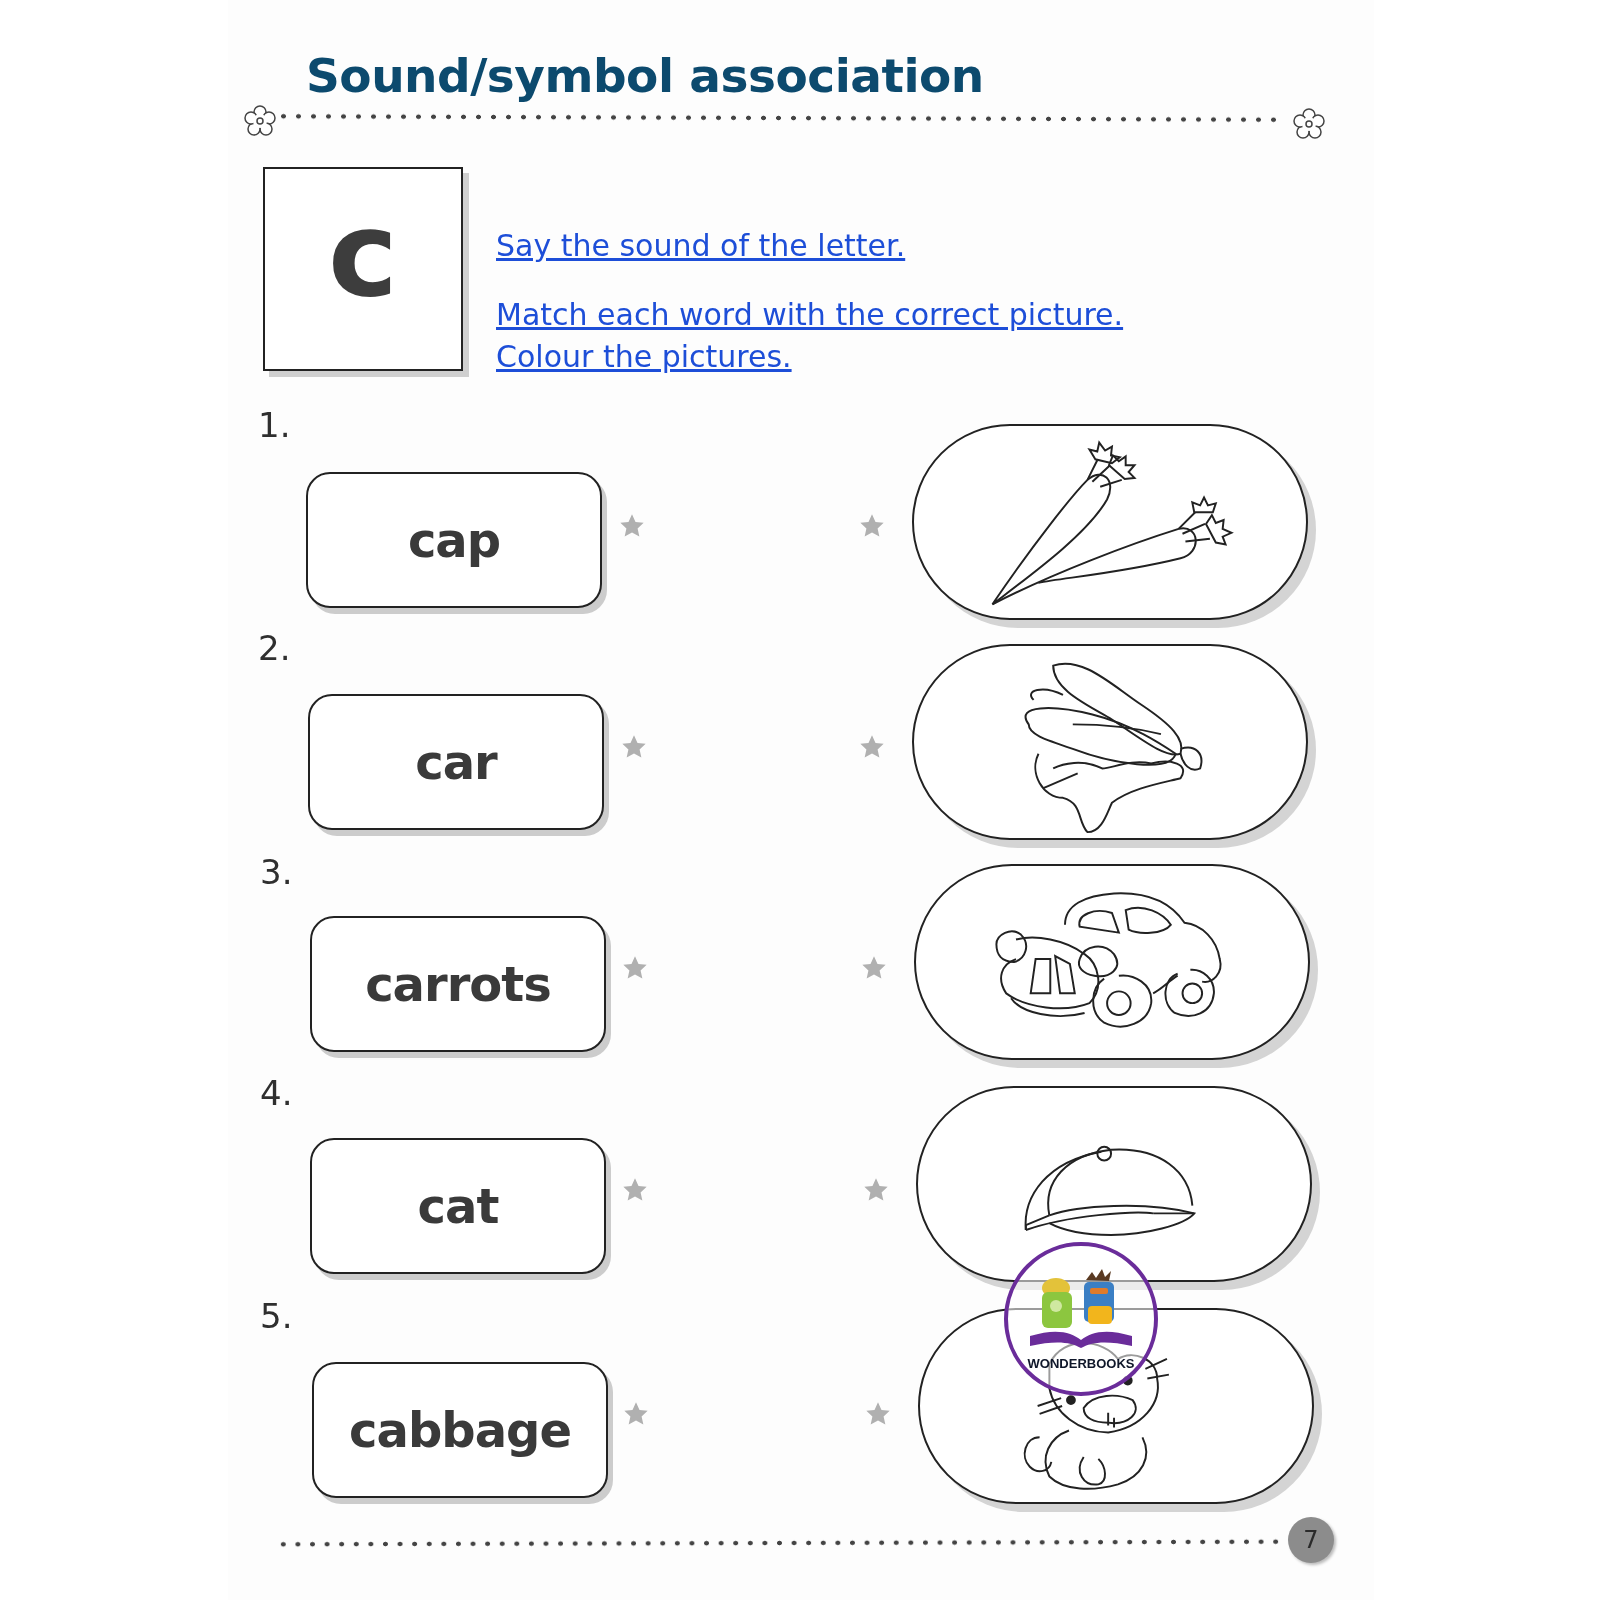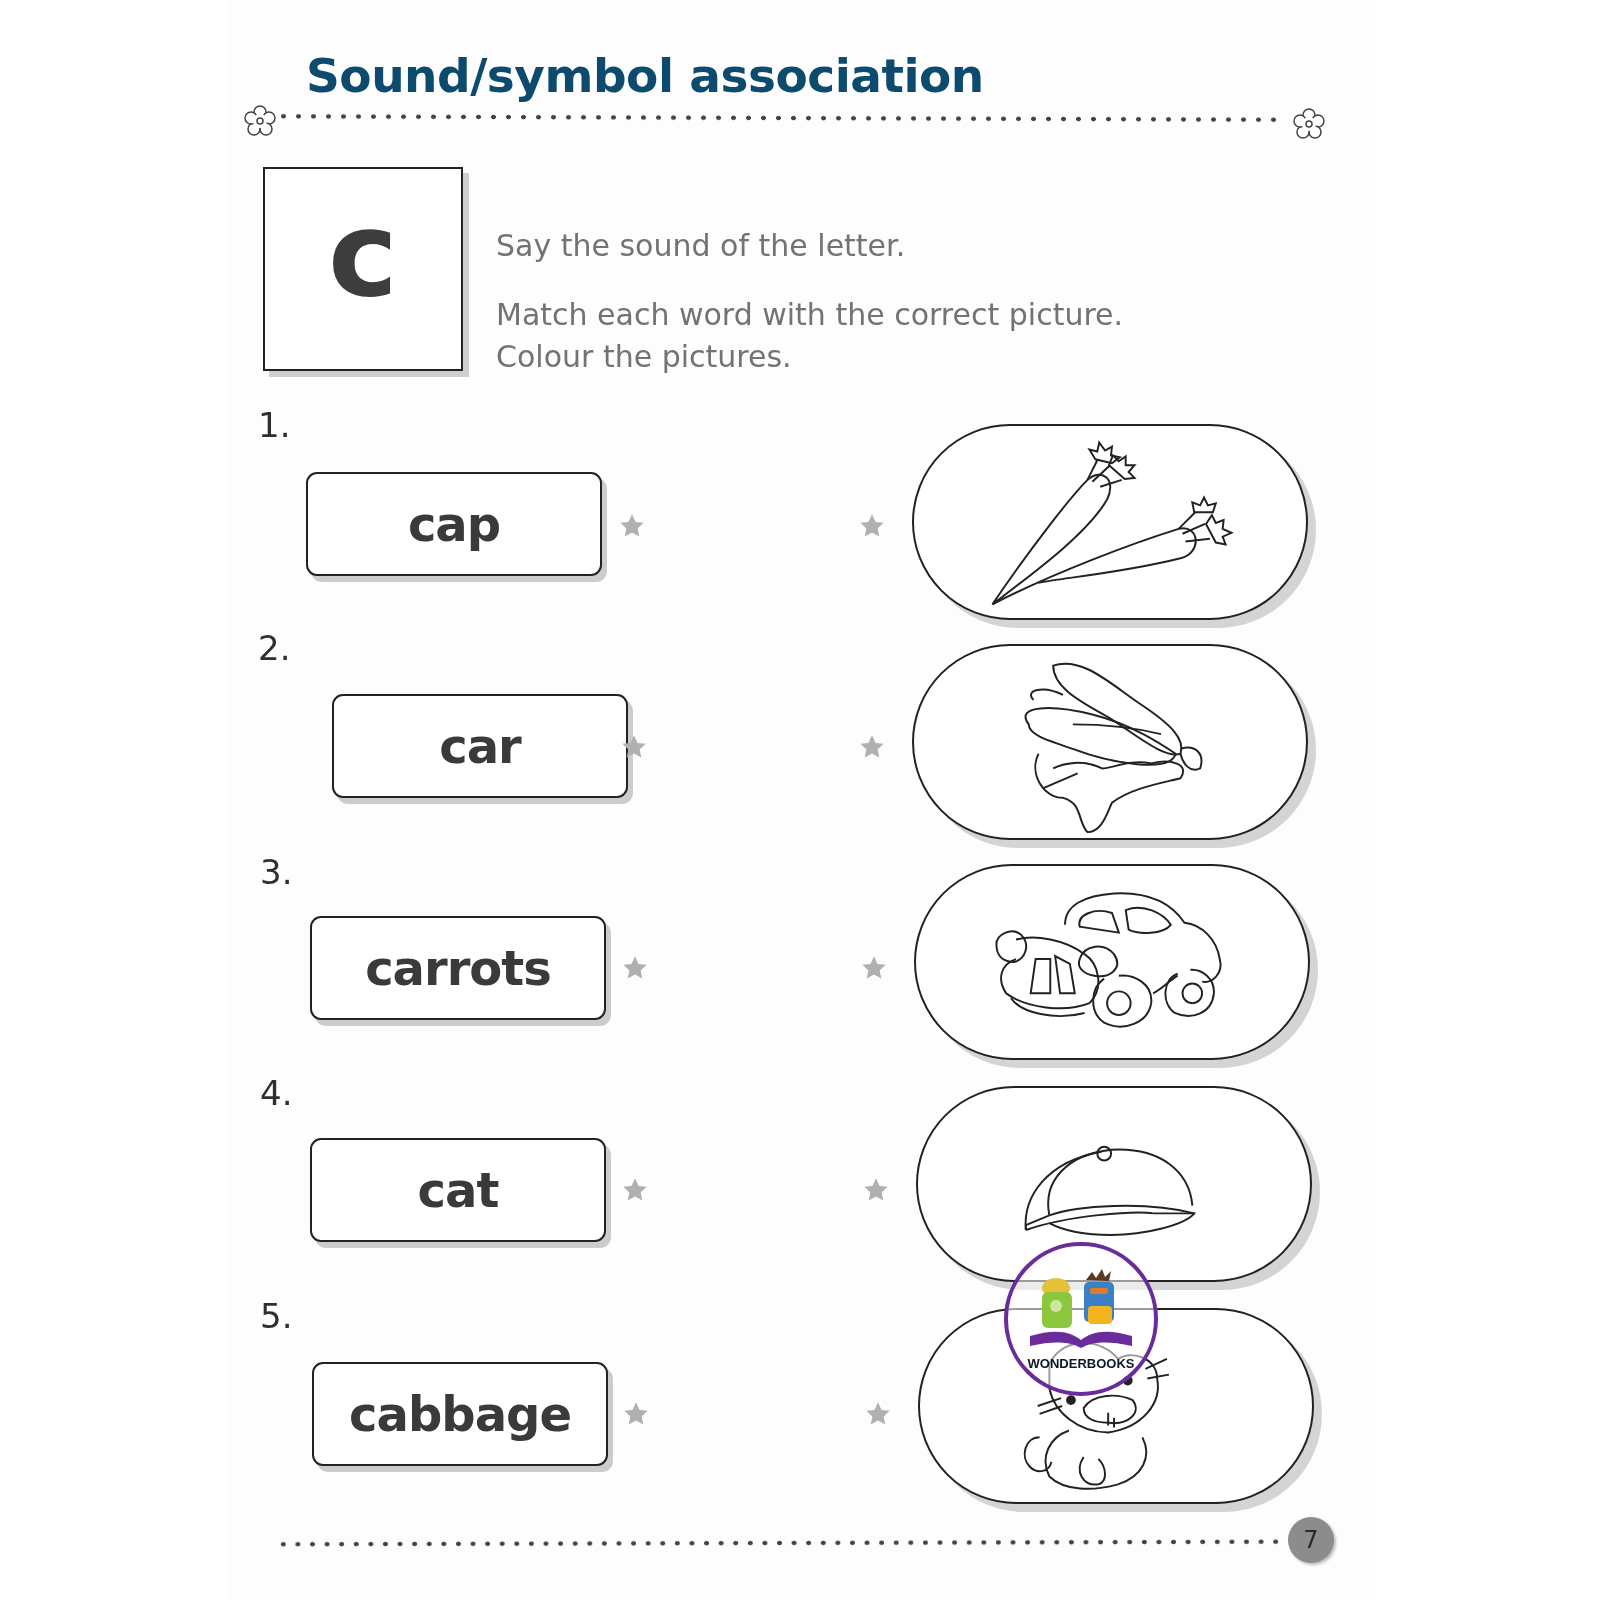--- a/index.html
+++ b/index.html
@@ -11,28 +11,28 @@
   .dotline { position: absolute; height: 6px; background-image: radial-gradient(circle, #444 2.2px, transparent 2.6px); background-size: 15px 6px; background-repeat: repeat-x; }
   .dot-top { left: 276px; top: 115px; width: 1000px; transform: rotate(0.2deg); }
   .dot-bottom { left: 276px; top: 1540px; width: 1010px; transform: rotate(-0.15deg); background-size: 14.6px 6px; }
   .flower { position: absolute; width: 34px; height: 34px; }
   .flower-left { left: 243px; top: 104px; }
   .flower-right { left: 1292px; top: 107px; }
 
   .letter-card { position: absolute; left: 263px; top: 167px; width: 200px; height: 204px; border: 2px solid #222; background: #fff; box-shadow: 6px 6px 0 #cfcfcf; }
   .letter-card span { position: absolute; left: 0; right: 0; top: 26px; text-align: center; font-size: 118px; font-weight: bold; color: #3d3d3d; line-height: 1; }
 
-  .instr { position: absolute; left: 496px; font-size: 30px; color: #737373; }
+  .instr { position: absolute; left: 496px; font-size: 30px; color: #1d4ed8; text-decoration: underline; }
   .instr-1 { top: 228px; }
   .instr-2 { top: 297px; }
   .instr-3 { top: 339px; }
 
   .num { position: absolute; font-size: 34px; color: #2f2f2f; }
 
-  .word-box { position: absolute; width: 296px; height: 104px; border: 2px solid #222; border-radius: 11px; background: #fff; box-shadow: 5px 6px 0 #cccccc; display: flex; align-items: center; justify-content: center; }
+  .word-box { position: absolute; width: 296px; height: 136px; border: 2px solid #222; border-radius: 24px; background: #fff; box-shadow: 5px 6px 0 #cccccc; display: flex; align-items: center; justify-content: center; }
   .word-box span { font-size: 48px; font-weight: bold; color: #3a3a3a; letter-spacing: -1px; }
 
   .star { position: absolute; width: 28px; height: 28px; }
 
   .pic-box { position: absolute; width: 396px; height: 196px; border: 2px solid #222; border-radius: 98px; background: #fff; box-shadow: 8px 8px 0 #d4d4d4; overflow: hidden; }
   .pic-box svg { position: absolute; left: 0; top: 0; width: 100%; height: 100%; }
 
   .logo { position: absolute; left: 1004px; top: 1242px; width: 154px; height: 154px; border: 4px solid #6a2c9a; border-radius: 50%; background: rgba(255,255,255,0.55); }
   .logo-text { position: absolute; left: 0; right: 0; top: 110px; text-align: center; font-size: 13px; font-weight: bold; color: #0f172a; font-family: "Liberation Sans", sans-serif; }
 
@@ -97,21 +97,21 @@
       <path d="M183 34 l-6 -10 8 2 2 -9 6 8 7 -4 -1 9 9 2 -8 6 z"></path>
       <path d="M197 40 l4 -10 6 6 7 -5 0 9 9 0 -6 7 6 6 -10 1 z"></path>
       <path d="M268 105 L285 88 M272 110 L295 100 M275 118 L300 115"></path>
       <path d="M284 88 l-2 -10 8 3 4 -8 4 8 8 -2 -3 9 z"></path>
       <path d="M296 100 l6 -9 4 8 8 -3 -1 9 9 4 -9 4 3 8 -10 -2 z"></path>
     </g>
   </svg>
 </div>
 
 <div class="num" style="left:258px;top:628px;">2.</div>
-<div class="word-box" style="left:308px;top:694px;margin-left:24px;">
+<div class="word-box" style="left:308px;top:694px;">
   <span>car</span>
 </div>
 <svg class="star" style="left:620px;top:733px;" viewBox="0 0 24 24">
     <path d="M12 2l3 6.5 7 .8-5.2 4.8 1.5 7L12 17.6 5.7 21.1l1.5-7L2 9.3l7-.8z" fill="#b0b0b0"></path>
   </svg>
 <svg class="star" style="left:858px;top:733px;" viewBox="0 0 24 24">
     <path d="M12 2l3 6.5 7 .8-5.2 4.8 1.5 7L12 17.6 5.7 21.1l1.5-7L2 9.3l7-.8z" fill="#b0b0b0"></path>
   </svg>
 <div class="pic-box" style="left:912px;top:644px;">
   <svg viewBox="0 0 396 196">

